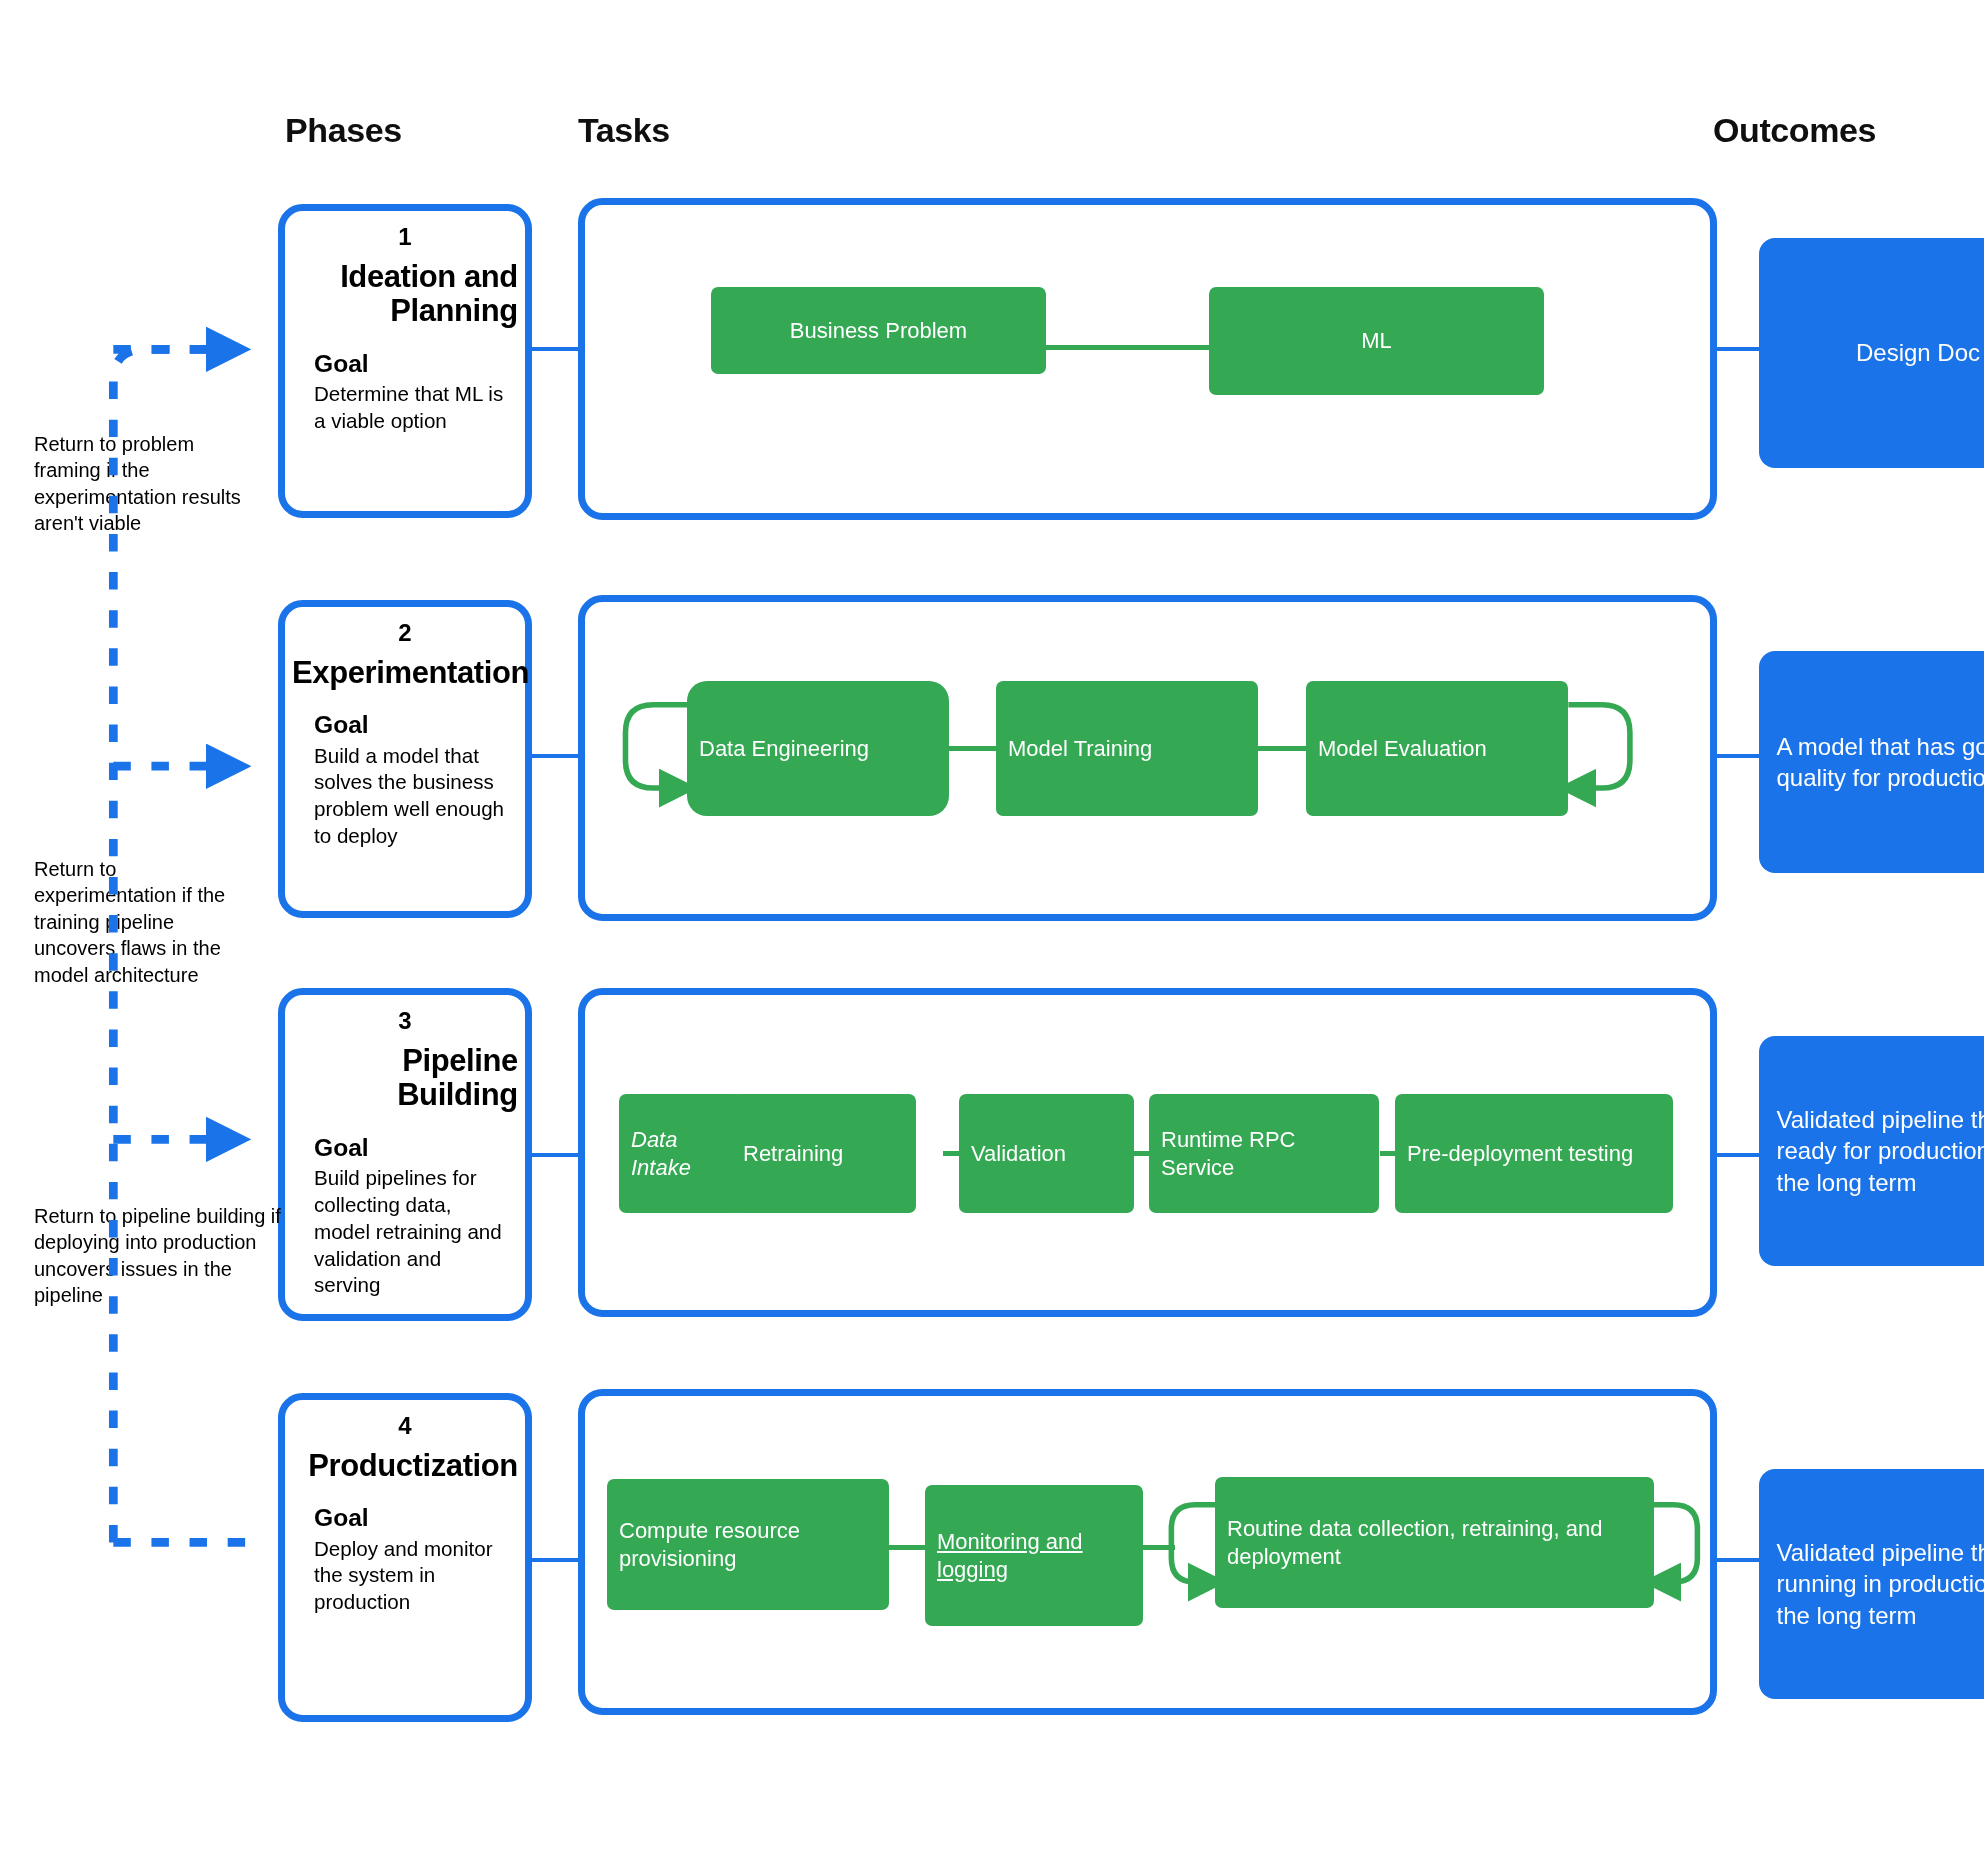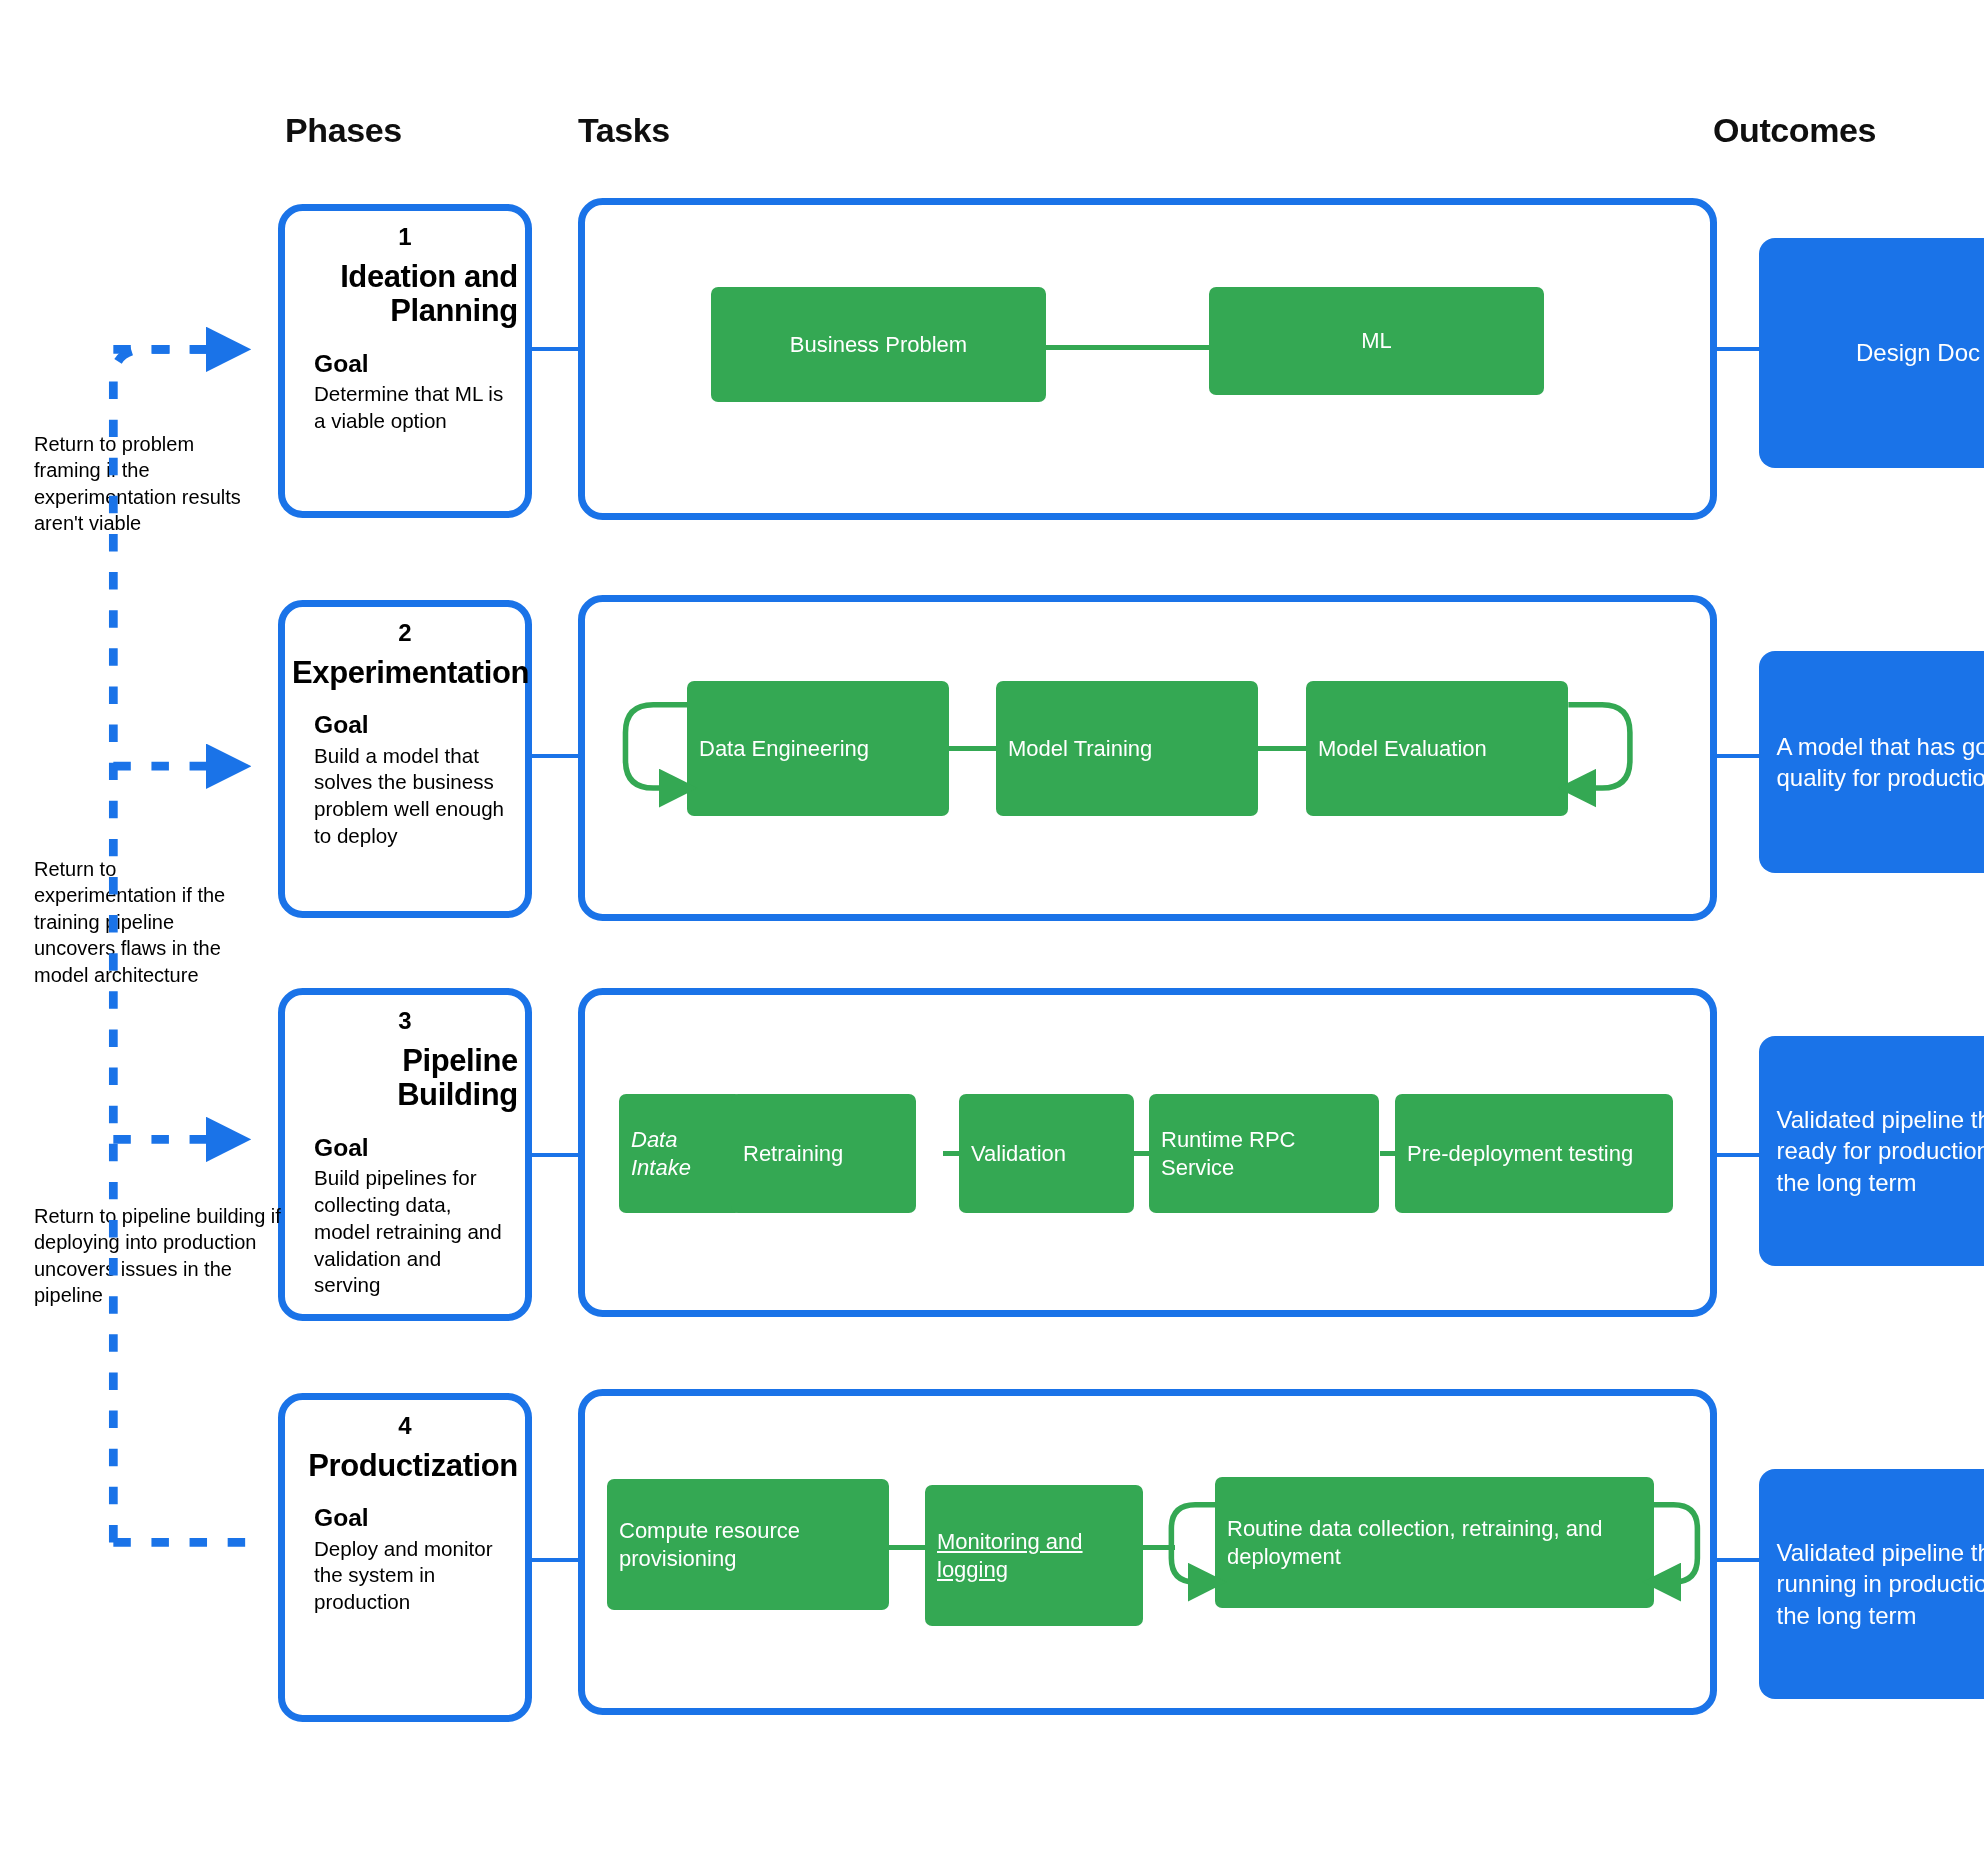--- a/index.html
+++ b/index.html
@@ -132,40 +132,40 @@
     <div class="phase-title">Ideation and Planning</div>
     <div class="goal-block">
       <div class="goal-label">Goal</div>
       <div class="goal-text">Determine that ML is a viable option</div>
     </div>
   </div>
   <div class="connector" style="left:532px;top:347px;width:48px;"></div>
 
   <div class="task-panel" style="left:578px;top:198px;height:322px;width:1139px;"></div>
 
-  <div class="chip center" style="left:711px;top:287px;width:335px;height:115px;">Business Problem</div>
+  <div class="chip center" style="left:711px;top:287px;width:335px;height:87px;">Business Problem</div>
   <div class="chip-link" style="left:1046px;top:345px;width:163px;"></div>
   <div class="chip center" style="left:1209px;top:287px;width:335px;height:108px;">ML</div>
 
   <div class="connector" style="left:1717px;top:347px;width:44px;"></div>
   <div class="outcome center" style="left:1759px;top:238px;width:318px;height:230px;">Design Doc</div>
 
   <div class="phase-card" style="left:278px;top:600px;height:318px;">
     <div class="phase-num">2</div>
     <div class="phase-title">Experimentation</div>
     <div class="goal-block">
       <div class="goal-label">Goal</div>
       <div class="goal-text">Build a model that solves the business problem well enough to deploy</div>
     </div>
   </div>
   <div class="connector" style="left:532px;top:754px;width:48px;"></div>
 
   <div class="task-panel" style="left:578px;top:595px;height:326px;width:1139px;"></div>
 
-  <div class="chip" style="left:687px;top:681px;width:262px;height:135px;">Data Engineering</div>
+  <div class="chip" style="left:687px;top:681px;width:262px;height:135px;border-radius:20px;">Data Engineering</div>
   <div class="chip-link" style="left:949px;top:746px;width:48px;"></div>
   <div class="chip" style="left:996px;top:681px;width:262px;height:135px;">Model Training</div>
   <div class="chip-link" style="left:1258px;top:746px;width:48px;"></div>
   <div class="chip" style="left:1306px;top:681px;width:262px;height:135px;">Model Evaluation</div>
 
   <div class="connector" style="left:1717px;top:754px;width:44px;"></div>
   <div class="outcome" style="left:1759px;top:651px;width:318px;height:222px;">A model that has good quality for production</div>
 
   <div class="phase-card" style="left:278px;top:988px;height:333px;">
     <div class="phase-num">3</div>

